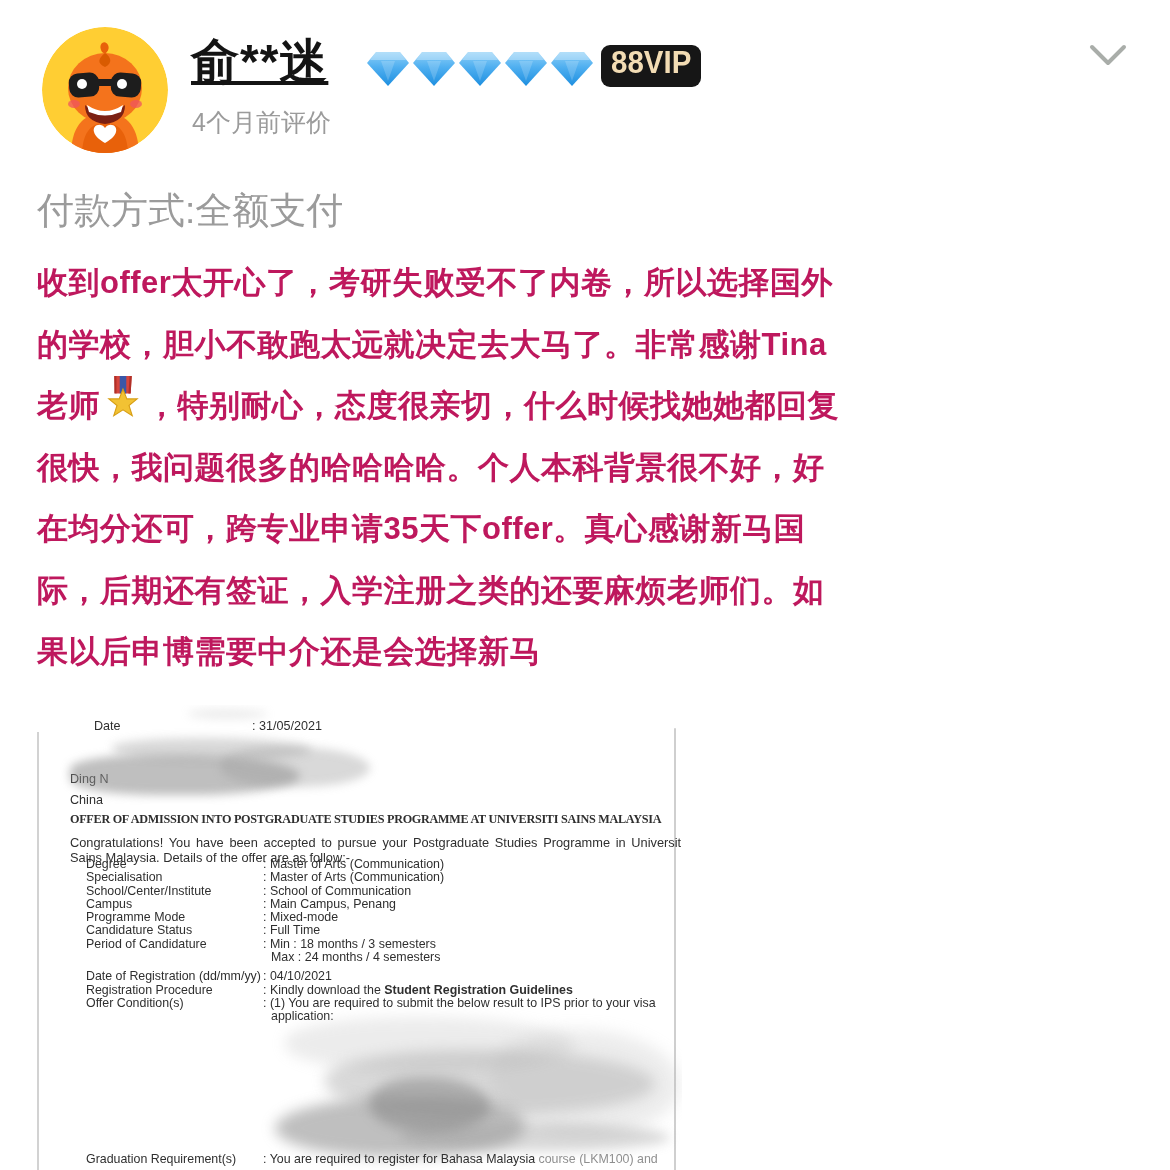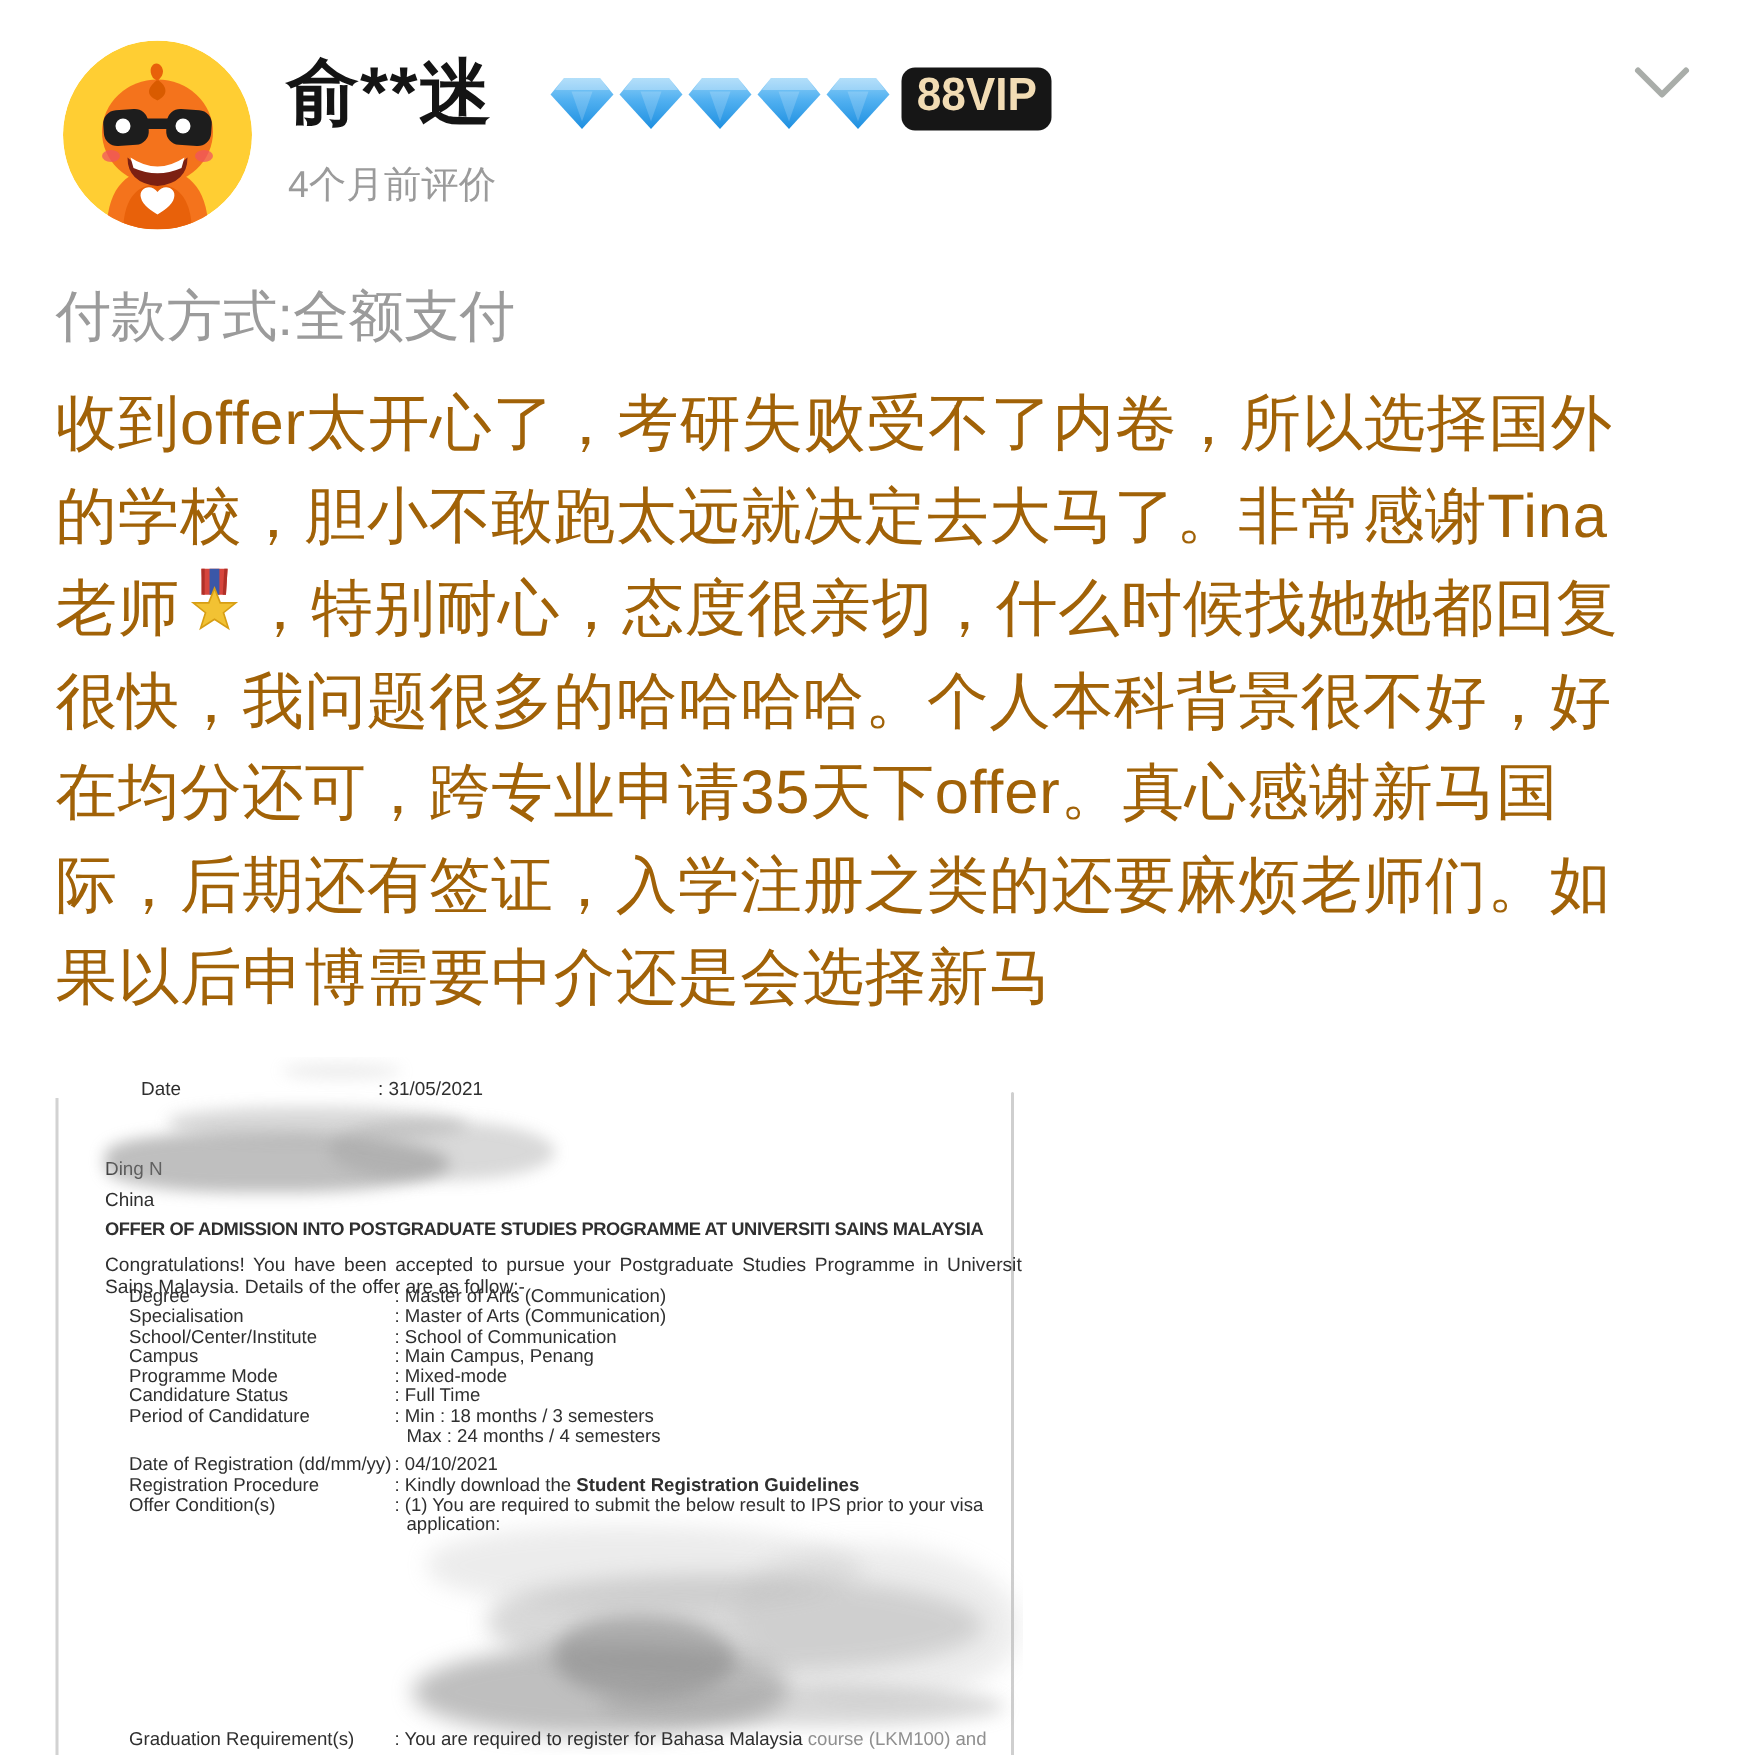--- a/index.html
+++ b/index.html
@@ -1,29 +1,29 @@
 <!DOCTYPE html>
 <html><head>
 <meta charset="utf-8">
 <style>
   html,body{margin:0;padding:0;background:#ffffff;width:1170px;height:1170px;overflow:hidden;
     font-family:"Liberation Sans","DejaVu Sans",sans-serif;-webkit-font-smoothing:antialiased;}
   .abs{position:absolute;}
   
   #avatar{left:42px;top:27px;width:126px;height:126px;border-radius:50%;overflow:hidden;}
-  #username{left:191px;top:30px;font-size:48px;font-weight:bold;color:#141414;letter-spacing:1px;}
+  #username{left:191px;top:30px;font-size:48px;font-weight:bold;color:#141414;letter-spacing:1px;text-decoration:underline;}
   #diamonds{left:366px;top:46px;display:flex;gap:2px;}
   #vip-badge{left:601px;top:45px;width:100px;height:42px;background:#161616;border-radius:9px;
     display:flex;align-items:flex-start;justify-content:center;}
   #vip-badge span{color:#F2DCB4;font-weight:bold;font-size:31px;letter-spacing:0px;transform:scaleX(.95);}
   #review-time{left:192px;top:106px;font-size:25px;color:#9b9b9b;}
   #chevron{left:1088px;top:42px;width:40px;height:28px;cursor:pointer;}
   
   #payment{left:37px;top:186px;font-size:37px;color:#9b9b9b;}
-  #review-text{left:37px;top:252px;width:1100px;color:#a16207;font-size:41px;}
+  #review-text{left:37px;top:252px;width:1100px;color:#be185d;font-size:31px;font-weight:bold;}
   .rline{height:61.5px;line-height:61.5px;white-space:nowrap;letter-spacing:.5px;}
   .medal{display:inline-block;vertical-align:-8px;margin:0 4px;}
   
   #letter{left:30px;top:705px;width:652px;height:465px;overflow:hidden;background:#fff;cursor:pointer;}
   #letter .edge-l{position:absolute;left:7px;top:27px;bottom:0;width:2px;background:#d2d2d2;}
   #letter .edge-r{position:absolute;left:644px;top:23px;bottom:0;width:2px;background:#cfcfcf;border-radius:2px 2px 0 0;}
   #lc{position:absolute;left:40px;top:0;right:14px;color:#2f2f2f;filter:blur(.3px);}
   .lrow{position:absolute;font-size:12.6px;line-height:13.5px;}
   .lbl-date{display:inline-block;width:158px;}
   #l-title{font-weight:bold;font-size:12.2px;letter-spacing:-.28px;white-space:nowrap;}
@@ -149,21 +149,21 @@
     </div>
     <div class="blob lt" style="left:118px;top:4px;width:80px;height:10px;"></div>
 
     <div class="lrow" style="top:36px;left:0;margin-top:32px;">Ding N</div>
     <div class="blob" style="left:42px;top:33px;width:200px;height:22px;"></div>
     <div class="blob dk" style="left:0px;top:50px;width:230px;height:40px;border-radius:40% 60% 55% 45%;"></div>
     <div class="blob" style="left:150px;top:42px;width:150px;height:40px;"></div>
 
     <div class="lrow" style="top:89px;left:0;">China</div>
 
-    <div class="lrow" id="l-title" style="top:108px;left:0;">OFFER OF ADMISSION INTO POSTGRADUATE STUDIES PROGRAMME AT UNIVERSITI SAINS MALAYSIA</div>
+    <div class="lrow" id="l-title" style="top:108px;left:0;font-family:Liberation Serif, serif;">OFFER OF ADMISSION INTO POSTGRADUATE STUDIES PROGRAMME AT UNIVERSITI SAINS MALAYSIA</div>
 
     <div class="lrow" id="l-intro" style="top:130px;left:0;">Congratulations! You have been accepted to pursue your Postgraduate Studies Programme in Universiti Sains Malaysia. Details of the offer are as follow:-</div>
 
     <div id="l-details">
       <div class="d-row">
           <span>Degree</span>
           <span>: Master of Arts (Communication)</span>
         </div>
       <div class="d-row">
           <span>Specialisation</span>

